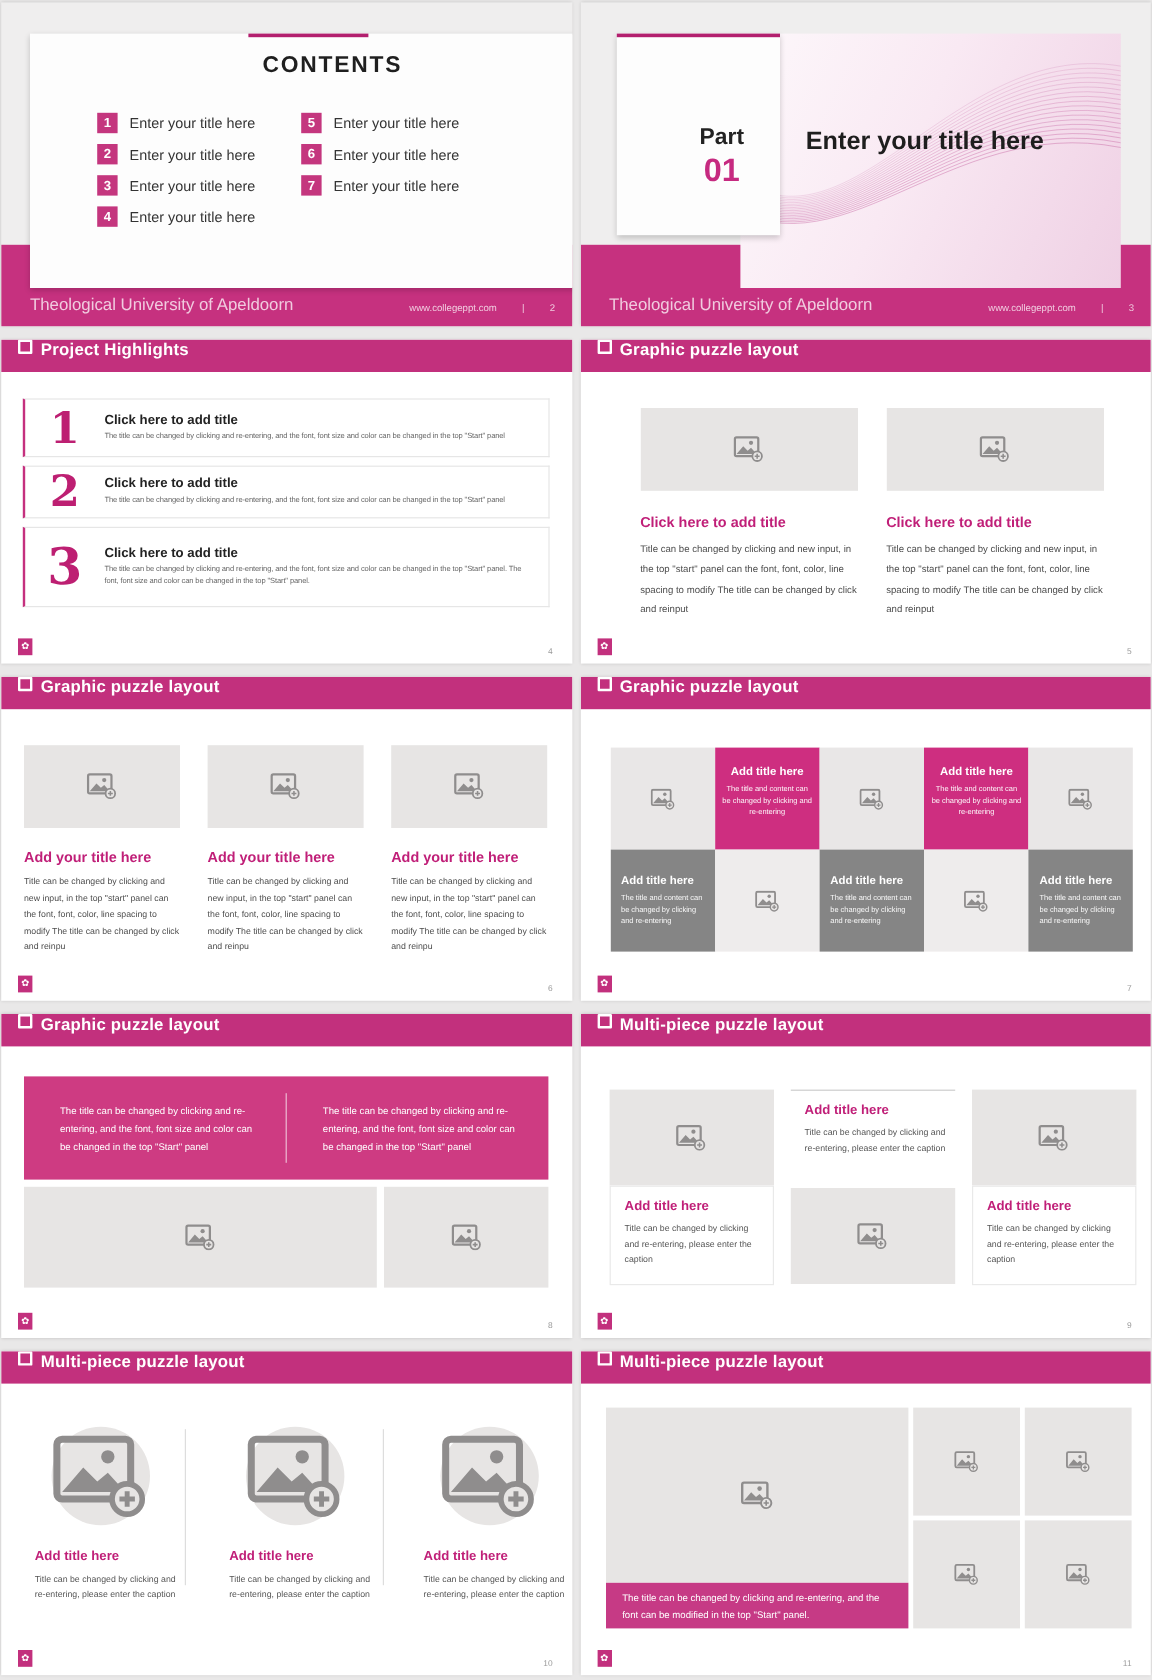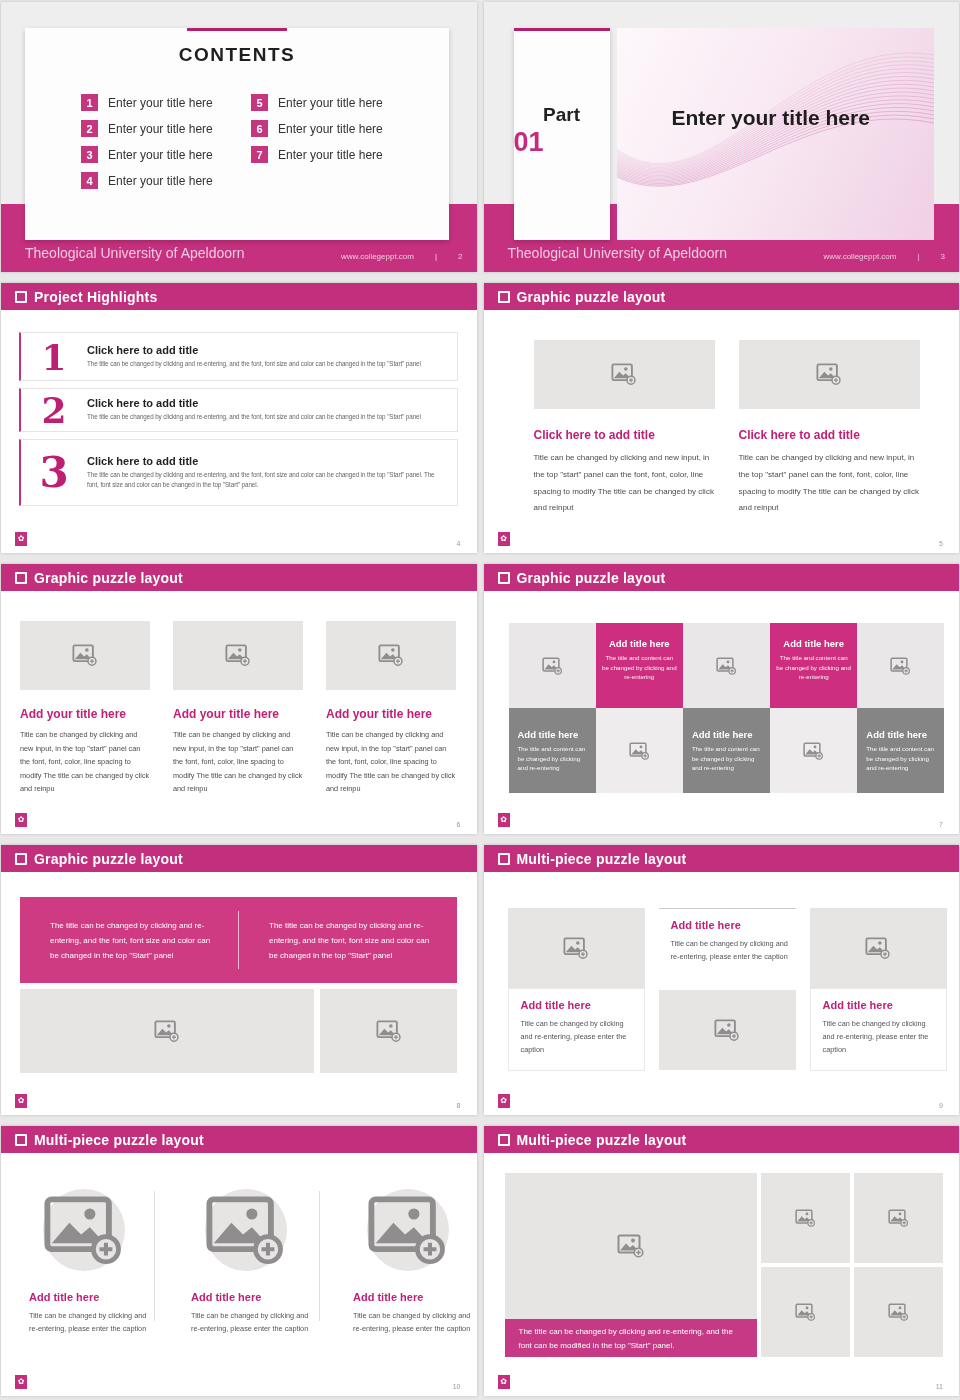--- a/index.html
+++ b/index.html
@@ -1,43 +1,43 @@
 <!DOCTYPE html>
 <html><head>
 <meta charset="utf-8">
 <style>
   html,body{margin:0;padding:0;}
   body{width:960px;height:1400px;background:#e9e8e8;font-family:"Liberation Sans",sans-serif;-webkit-font-smoothing:antialiased;}
   .grid{display:grid;grid-template-columns:1fr 1fr;grid-template-rows:repeat(5,270px);gap:11px 7px;padding:2px 1px;}
   .tile{position:relative;background:#fff;overflow:hidden;box-shadow:0 0 3px rgba(0,0,0,.18);}
   .tile.gray{background:#efeeee;}
   
-  .hdr{position:absolute;top:0;left:0;right:0;height:27px;background:#c2307d;color:#fff;display:flex;align-items:center;padding-left:14px;gap:7px;}
+  .hdr{position:absolute;top:0;left:0;right:0;height:27px;background:#c2307d;color:#fff;display:flex;padding-left:14px;gap:7px;}
   .cb{width:8px;height:8px;border:2px solid #fff;border-radius:1px;flex:0 0 auto;}
   .hdr .t{font-weight:bold;font-size:14px;letter-spacing:.2px;}
   
   .logo{position:absolute;left:14px;bottom:7px;width:12px;height:14px;background:#c2307d;color:#fff;font-size:8px;line-height:14px;text-align:center;}
   .pg{position:absolute;right:16px;bottom:6px;font-size:7px;color:#9a9a9a;}
   
   .band{position:absolute;left:0;right:0;bottom:0;height:68px;background:#c6317f;}
   .f-org{position:absolute;left:24px;bottom:11px;font-size:14px;color:rgba(255,255,255,.75);}
   .f-right{position:absolute;right:14px;bottom:11px;font-size:8px;color:rgba(255,255,255,.75);display:flex;gap:21px;}
-  .card{position:absolute;background:#fdfdfd;box-shadow:0 2px 5px rgba(0,0,0,.2);}
+  .card{position:absolute;background:#fdfdfd;box-shadow:0 2px 5px rgba(0,0,0,.2);padding-left:40px;}
   .accent{position:absolute;top:0;height:3px;background:#b31f6e;}
   
   .card1{left:24px;top:26px;width:424px;height:212px;}
   .toc-title{margin:16px 0 0;text-align:center;font-size:19px;letter-spacing:1.5px;color:#1f1f1f;font-weight:bold;}
   .toc-col{position:absolute;top:66px;}
   .toc-item{display:flex;align-items:center;gap:10px;margin-bottom:9px;}
   .num{width:17px;height:17px;background:#c4367e;color:#fff;font-weight:bold;font-size:11px;display:flex;align-items:center;justify-content:center;flex:0 0 auto;}
   .toc-item .lbl{font-size:12px;color:#333;}
   
-  .card2{left:30px;top:26px;width:96px;height:212px;}
+  .card2{left:30px;top:26px;width:96px;height:168px;}
   .part-label{text-align:center;margin-top:76px;font-size:19px;font-weight:bold;color:#222;}
-  .part-num{text-align:left;font-size:27px;font-weight:bold;color:#c62a80;margin-top:1px;}
+  .part-num{text-align:center;font-size:27px;font-weight:bold;color:#c62a80;margin-top:1px;}
   .panel{position:absolute;left:133px;top:26px;width:317px;height:212px;background:linear-gradient(115deg,#fdf8fb 0%,#f9e9f3 45%,#efd0e4 100%);overflow:hidden;}
   .panel h2{position:absolute;left:55px;top:78px;margin:0;font-size:21px;color:#1e1e1e;font-weight:bold;}
   .panel svg{position:absolute;left:0;bottom:0;}
   
   .rows{position:absolute;left:18px;right:19px;top:49px;}
   .hrow{border:1px solid #e6e6e6;border-left:2px solid #c5307e;display:flex;align-items:center;margin-bottom:7px;background:#fff;}
   .hnum{width:66px;text-align:center;font-family:"DejaVu Serif",serif;font-weight:bold;color:#bd1f72;line-height:1;flex:0 0 auto;}
   .hbody{padding-right:10px;min-width:0;}
   .ht{font-size:11px;font-weight:bold;color:#222;margin:0 0 3px;}
   .hb{font-size:6.3px;color:#666;line-height:1.6;margin:0;letter-spacing:-.1px;}

